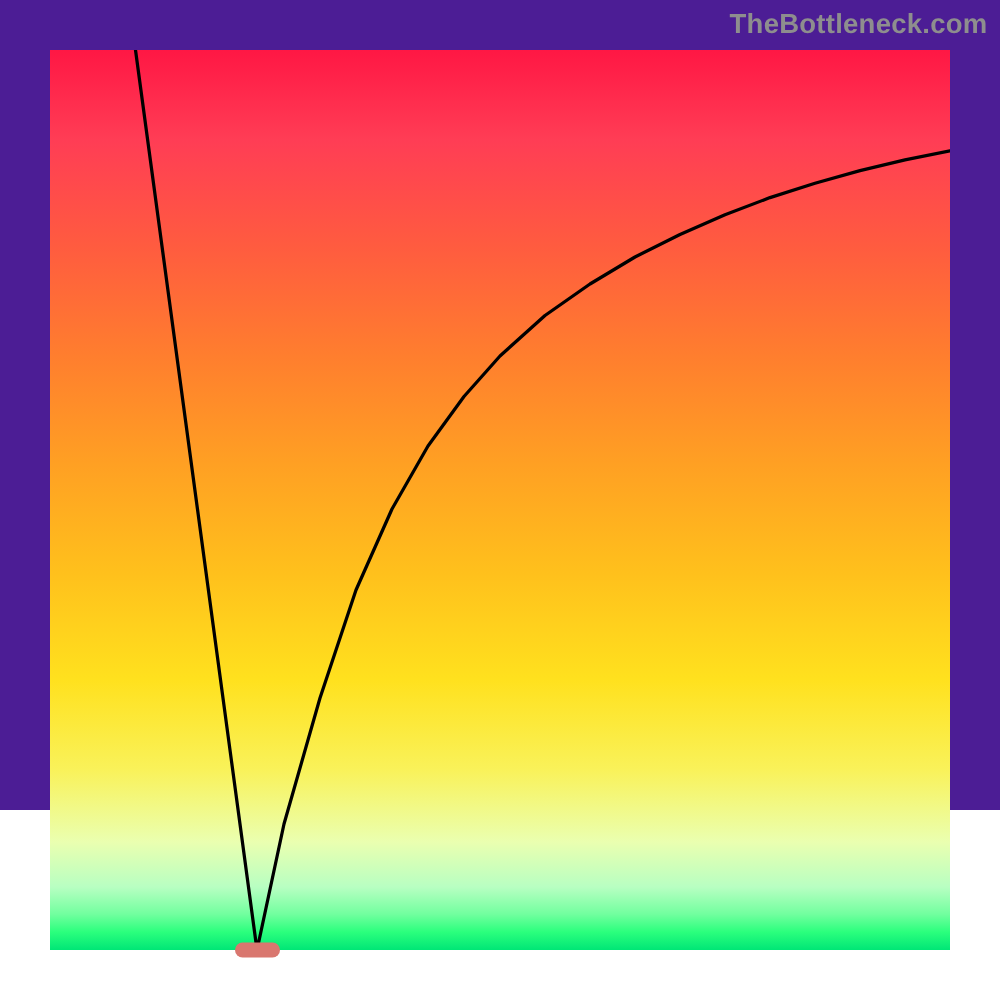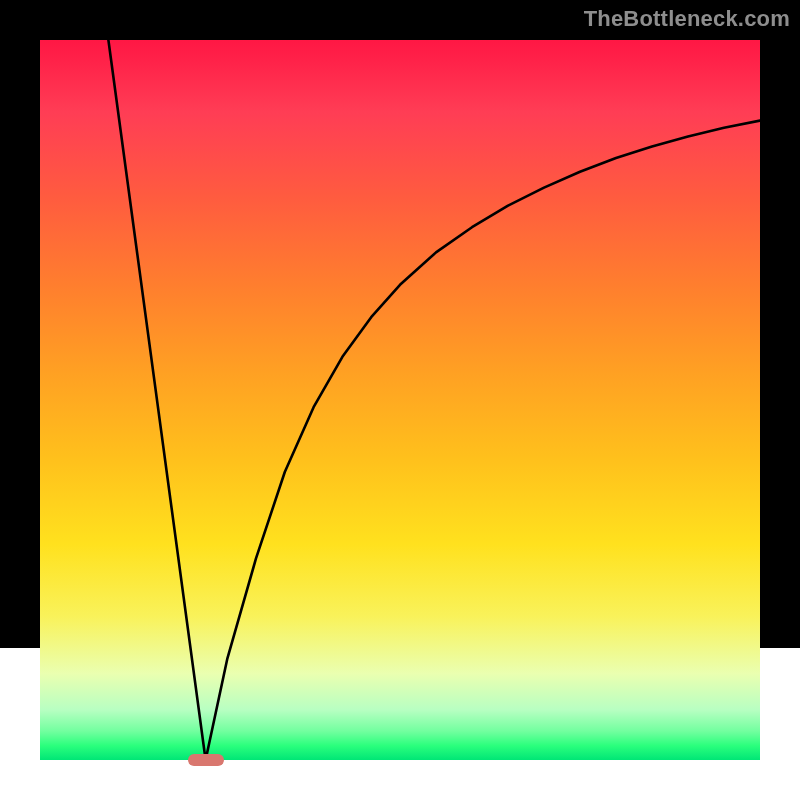--- a/index.html
+++ b/index.html
@@ -7,21 +7,21 @@
     padding: 0;
     width: 800px;
     height: 800px;
     overflow: hidden;
     font-family: Arial, Helvetica, sans-serif;
   }
   .chart-container {
     position: relative;
     width: 800px;
     height: 648px;
-    background: #000000;
+    background: #4c1d95;
   }
   .plot-area {
     position: absolute;
     left: 40px;
     top: 40px;
     width: 720px;
     height: 720px;
     background: linear-gradient(to bottom,
       #ff1744 0%,
       #ff3d55 10%,

